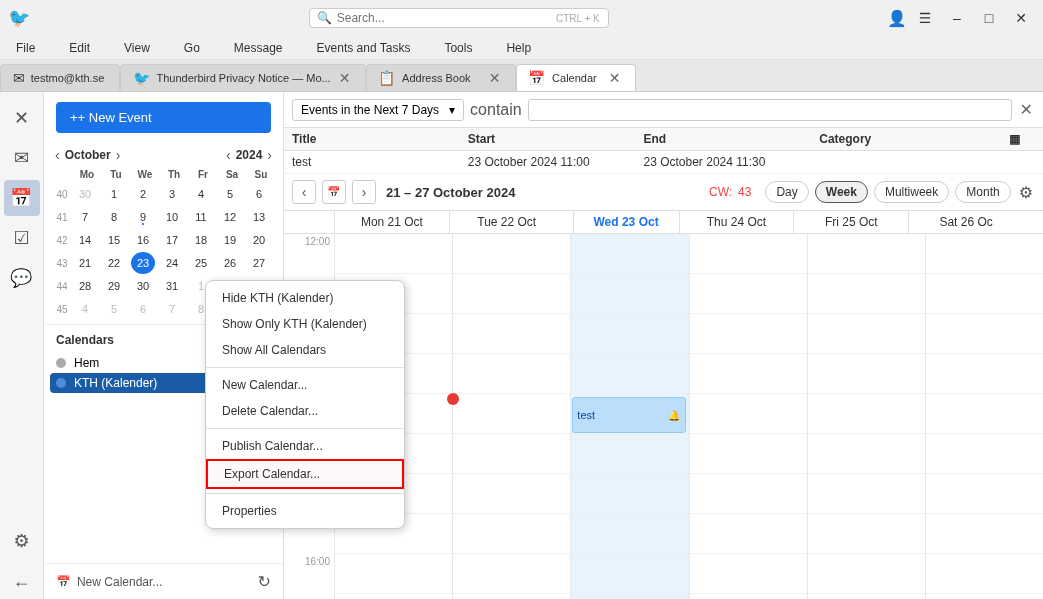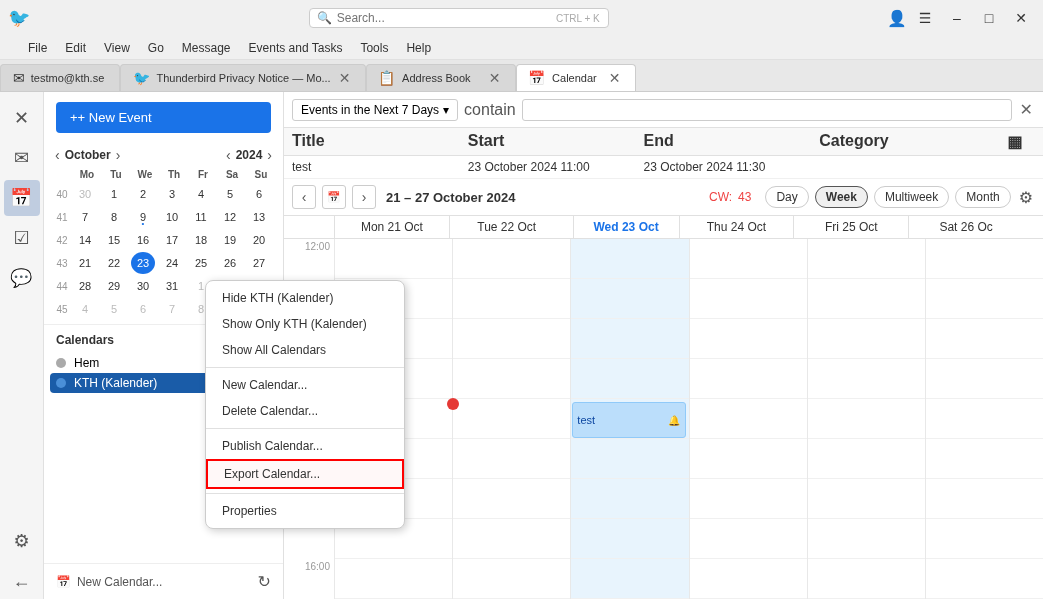--- a/index.html
+++ b/index.html
@@ -6,21 +6,21 @@
     body { font-family: -apple-system, BlinkMacSystemFont, 'Segoe UI', Arial, sans-serif; font-size: 12px; background: #f0f0f0; width: 1043px; height: 599px; overflow: hidden; user-select: none; }
 
     
     .titlebar { background: #f0f0f0; height: 36px; display: flex; align-items: center; padding: 0 8px; justify-content: space-between; }
     .titlebar-search { flex: 1; max-width: 300px; margin: 0 auto; display: flex; align-items: center; background: white; border: 1px solid #ccc; border-radius: 4px; padding: 2px 8px; gap: 4px; }
     .titlebar-search input { border: none; outline: none; font-size: 12px; flex: 1; color: #888; }
     .titlebar-controls { display: flex; gap: 4px; align-items: center; }
     .titlebar-btn { width: 28px; height: 24px; border: none; background: transparent; cursor: pointer; display: flex; align-items: center; justify-content: center; font-size: 14px; color: #333; border-radius: 3px; }
 
     
-    .menubar { background: #f0f0f0; height: 24px; display: flex; align-items: center; padding: 0 20px; gap: 2px; border-bottom: 1px solid #e0e0e0; }
+    .menubar { background: #f0f0f0; height: 24px; display: flex; align-items: center; padding: 0 8px; gap: 18px; border-bottom: 1px solid #e0e0e0; }
     .menu-item { padding: 2px 8px; cursor: pointer; border-radius: 3px; font-size: 12px; color: #333; }
 
     
     .tabbar { background: #e8e8e8; height: 32px; display: flex; align-items: stretch; border-bottom: 1px solid #ccc; padding-top: 4px; }
     .tab { display: flex; align-items: center; padding: 0 12px; gap: 6px; background: #d8d8d8; border: 1px solid #ccc; border-bottom: none; border-radius: 4px 4px 0 0; cursor: pointer; font-size: 11px; color: #333; min-width: 120px; }
     .tab.active { background: white; z-index: 1; }
     .tab-close { font-size: 14px; color: #666; margin-left: auto; cursor: pointer; width: 16px; height: 16px; display: flex; align-items: center; justify-content: center; border-radius: 50%; }
     .tab-icon { font-size: 14px; }
 
     
@@ -61,24 +61,24 @@
     
     .new-cal-row { display: flex; align-items: center; justify-content: space-between; padding: 8px 12px; border-top: 1px solid #eee; }
     .new-cal-btn { display: flex; align-items: center; gap: 6px; font-size: 12px; color: #555; cursor: pointer; background: none; border: none; }
     .refresh-btn { background: none; border: none; cursor: pointer; color: #555; font-size: 16px; }
 
     
     .right-panel { flex: 1; display: flex; flex-direction: column; overflow: hidden; background: white; }
 
     
     .filter-bar { display: flex; align-items: center; padding: 6px 8px; border-bottom: 1px solid #e0e0e0; gap: 6px; background: white; }
-    .filter-dropdown { display: flex; align-items: center; gap: 4px; border: 1px solid #ccc; border-radius: 3px; padding: 3px 8px; cursor: pointer; font-size: 12px; background: white; }
+    .filter-dropdown { display: flex; align-items: center; gap: 10px; border: 1px solid #ccc; border-radius: 3px; padding: 3px 8px; cursor: pointer; font-size: 12px; background: white; }
     .filter-search { flex: 1; border: 1px solid #ccc; border-radius: 3px; padding: 3px 8px; font-size: 12px; outline: none; background: white; }
     .filter-close { cursor: pointer; color: #666; font-size: 16px; padding: 2px; }
-    .event-list-header { display: grid; grid-template-columns: 1fr 1fr 1fr 1fr 40px; padding: 4px 8px; background: #f8f8f8; border-bottom: 1px solid #e0e0e0; font-size: 16px; font-weight: bold; color: #333; }
+    .event-list-header { display: grid; grid-template-columns: 1fr 1fr 1fr 1fr 40px; padding: 4px 8px; background: #f8f8f8; border-bottom: 1px solid #e0e0e0; font-size: 12px; font-weight: bold; color: #333; }
     .event-list-row { display: grid; grid-template-columns: 1fr 1fr 1fr 1fr 40px; padding: 4px 8px; font-size: 12px; color: #333; border-bottom: 1px solid #f0f0f0; }
 
     
     .cal-view-header { display: flex; align-items: center; padding: 6px 8px; border-bottom: 1px solid #e0e0e0; gap: 6px; background: white; }
     .cal-nav-btn { background: none; border: 1px solid #ccc; border-radius: 3px; width: 24px; height: 24px; cursor: pointer; display: flex; align-items: center; justify-content: center; font-size: 14px; color: #555; }
     .cal-today-btn { background: none; border: 1px solid #ccc; border-radius: 3px; width: 24px; height: 24px; cursor: pointer; display: flex; align-items: center; justify-content: center; font-size: 11px; color: #555; }
     .cal-range-label { font-weight: bold; font-size: 13px; color: #333; flex: 1; margin-left: 4px; }
     .cw-label { font-size: 12px; color: #ef4444; }
     .view-btn { padding: 3px 10px; border: 1px solid #ccc; border-radius: 12px; font-size: 12px; cursor: pointer; background: white; color: #333; }
     .view-btn.active { border-color: #555; font-weight: bold; background: #f0f0f0; }

